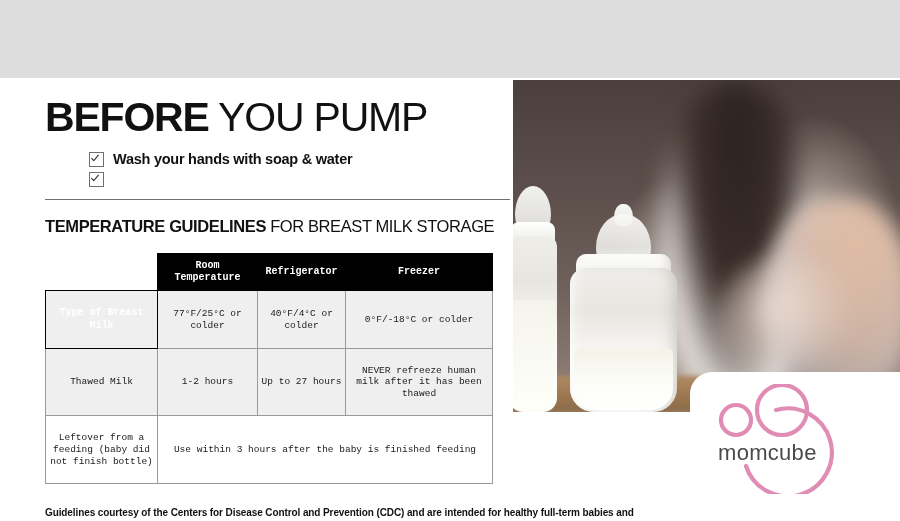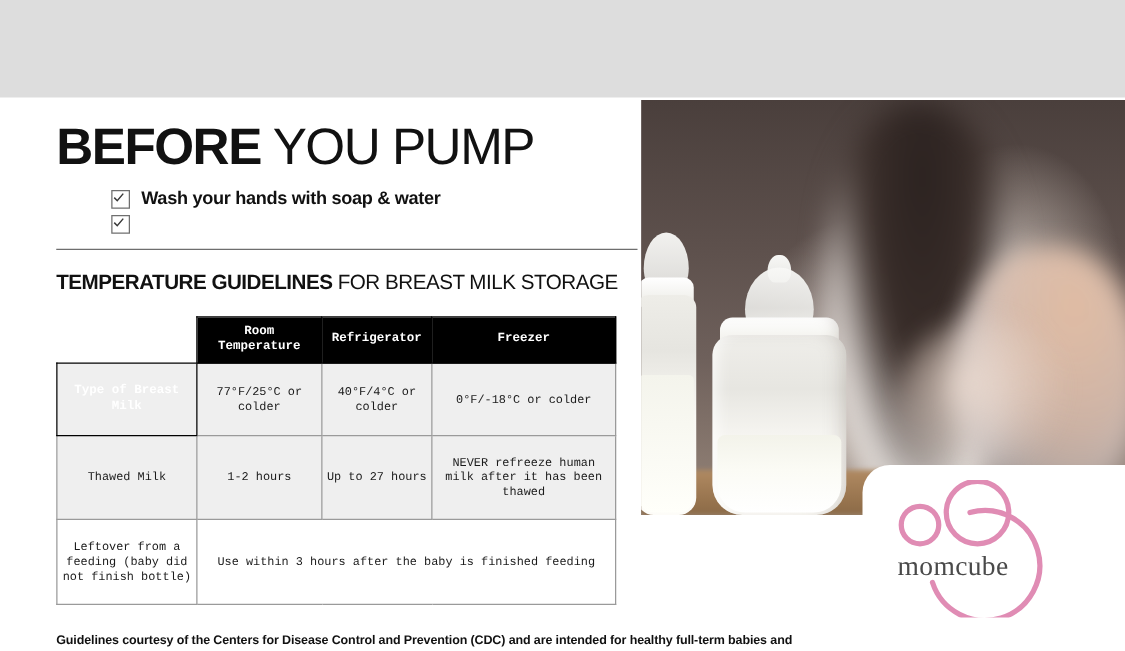--- a/index.html
+++ b/index.html
@@ -193,21 +193,21 @@
     width: 180px;
     height: 110px;
   }
   .logo-word {
     position: absolute;
     left: 8px;
     top: 56px;
     font-size: 22px;
     letter-spacing: 0.3px;
     color: #4a4a4a;
-    font-family: Liberation Serif, serif;
+    font-family: Liberation Sans, sans-serif;
     font-weight: 400;
   }
 
   
   .content {
     position: absolute;
     left: 45px;
     top: 97px;
     width: 465px;
   }

